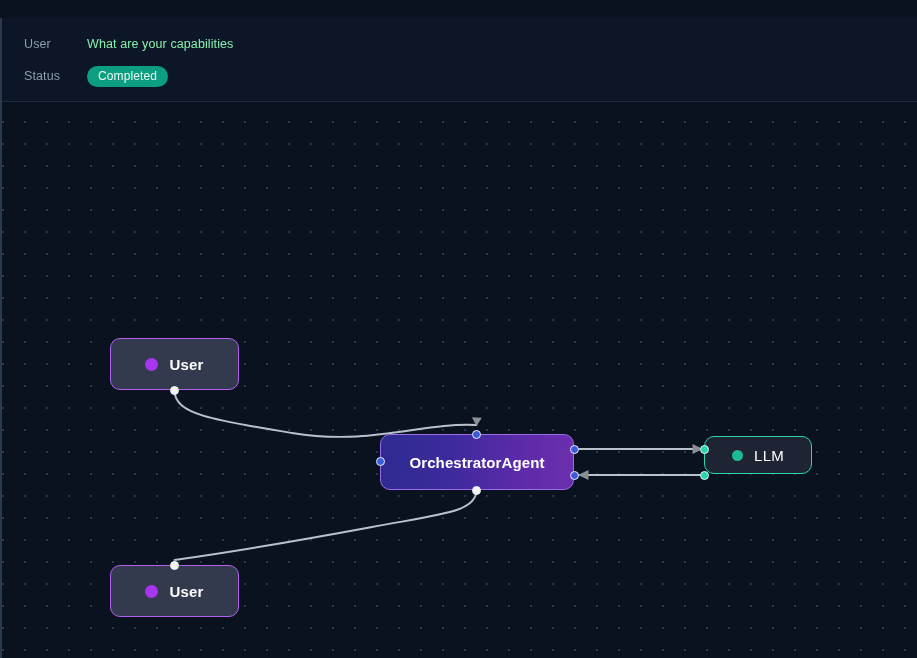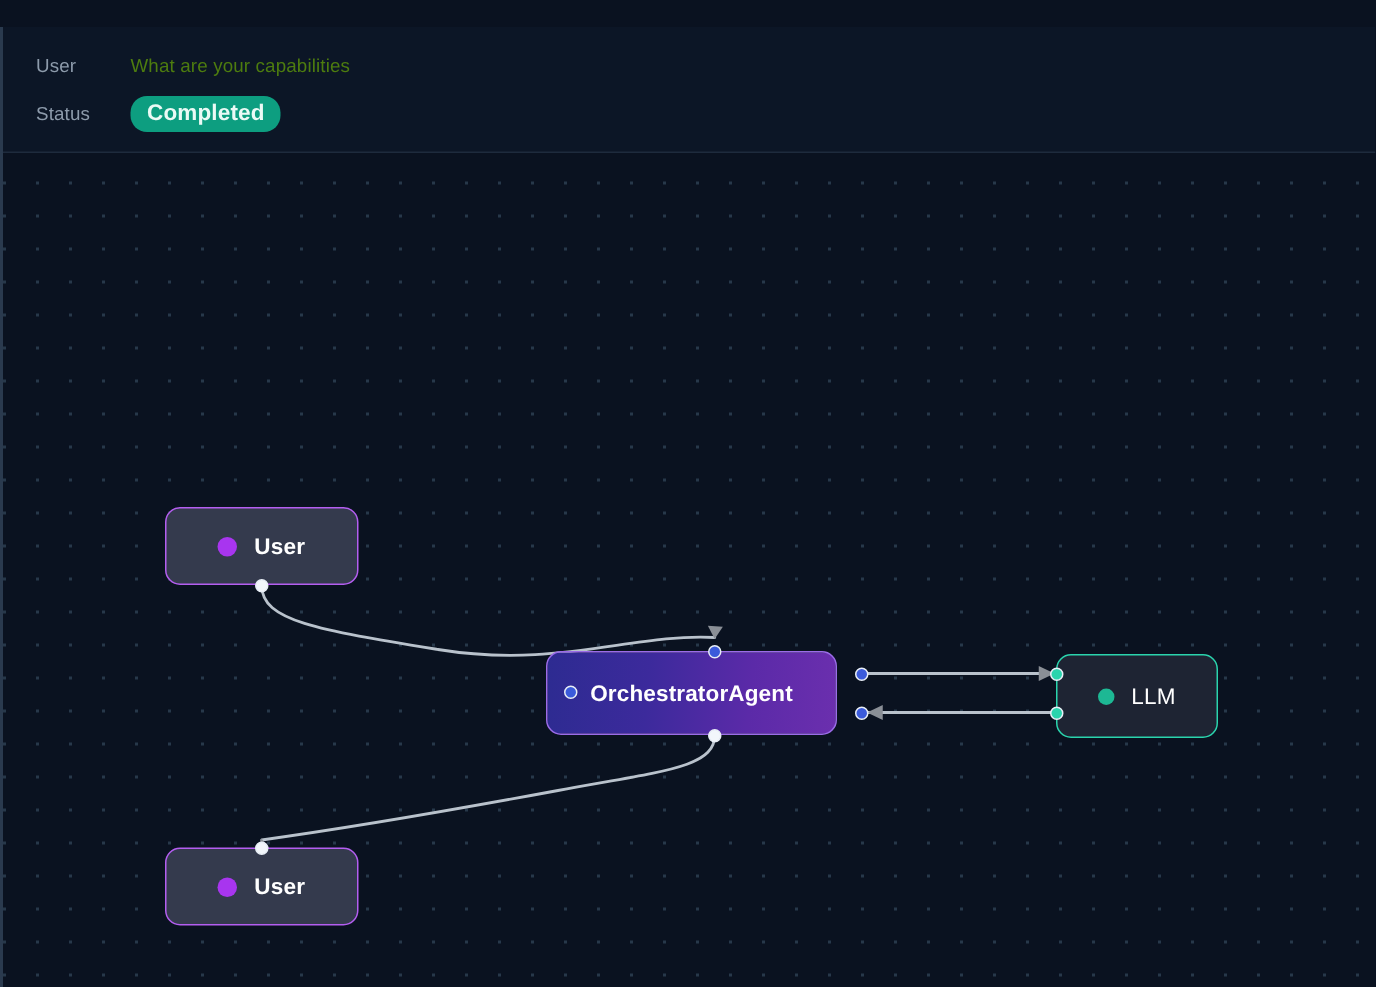--- a/index.html
+++ b/index.html
@@ -43,30 +43,30 @@
   .meta-label {
     width: 63px;
     flex: 0 0 63px;
     font-size: 12.5px;
     color: #8d9bab;
     letter-spacing: 0.1px;
   }
 
   .meta-value {
     font-size: 12.5px;
-    color: #4d7c0f;
+    color: #86efac;
     letter-spacing: 0.1px;
   }
 
   .badge {
     display: inline-block;
     background: #0d9e80;
     color: #eafaf5;
-    font-size: 15px;
-    font-weight: bold;
+    font-size: 12px;
+    font-weight: normal;
     padding: 4px 11px 5px 11px;
     border-radius: 11px;
     letter-spacing: 0.1px;
     line-height: 1;
   }
 
   
   .canvas {
     position: absolute;
     left: 0; top: 84px;
@@ -128,21 +128,21 @@
     width: 194px;
     height: 56px;
     background: linear-gradient(95deg, #2d2b91 0%, #3c2a9c 35%, #5b2aa8 70%, #6b2fae 100%);
     border: 1.6px solid #9b6ce8;
   }
   .node-agent .node-label { font-size: 15px; font-weight: bold; letter-spacing: 0.1px; }
 
   
   .node-llm {
     width: 108px;
-    height: 56px;
+    height: 38px;
     background: #1e2433;
     border: 1.6px solid #2ad4ad;
   }
   .node-llm .node-dot { width: 11px; height: 11px; background: #1db894; }
   .node-llm .node-label { font-size: 15px; letter-spacing: 0.2px; }
 
   
   .handle {
     position: absolute;
     width: 9px;
@@ -202,21 +202,21 @@
     </svg>
 
     <div class="node node-user" style="left:108px; top:236px;">
       <div class="node-inner">
         <span class="node-dot"></span>
         <span class="node-label">User</span>
       </div>
     </div>
     <div class="handle handle-white" style="left:168px; top:284px;"></div>
 
-    <div class="node node-agent" style="left:362px; top:332px;">
+    <div class="node node-agent" style="left:378px; top:332px;">
       <div class="node-inner">
         <span class="node-label">OrchestratorAgent</span>
       </div>
     </div>
     <div class="handle handle-blue" style="left:470px; top:328px;"></div>
     <div class="handle handle-blue" style="left:374px; top:355px;"></div>
     <div class="handle handle-blue" style="left:568px; top:343px;"></div>
     <div class="handle handle-blue" style="left:568px; top:369px;"></div>
     <div class="handle handle-white" style="left:470px; top:384px;"></div>
 

